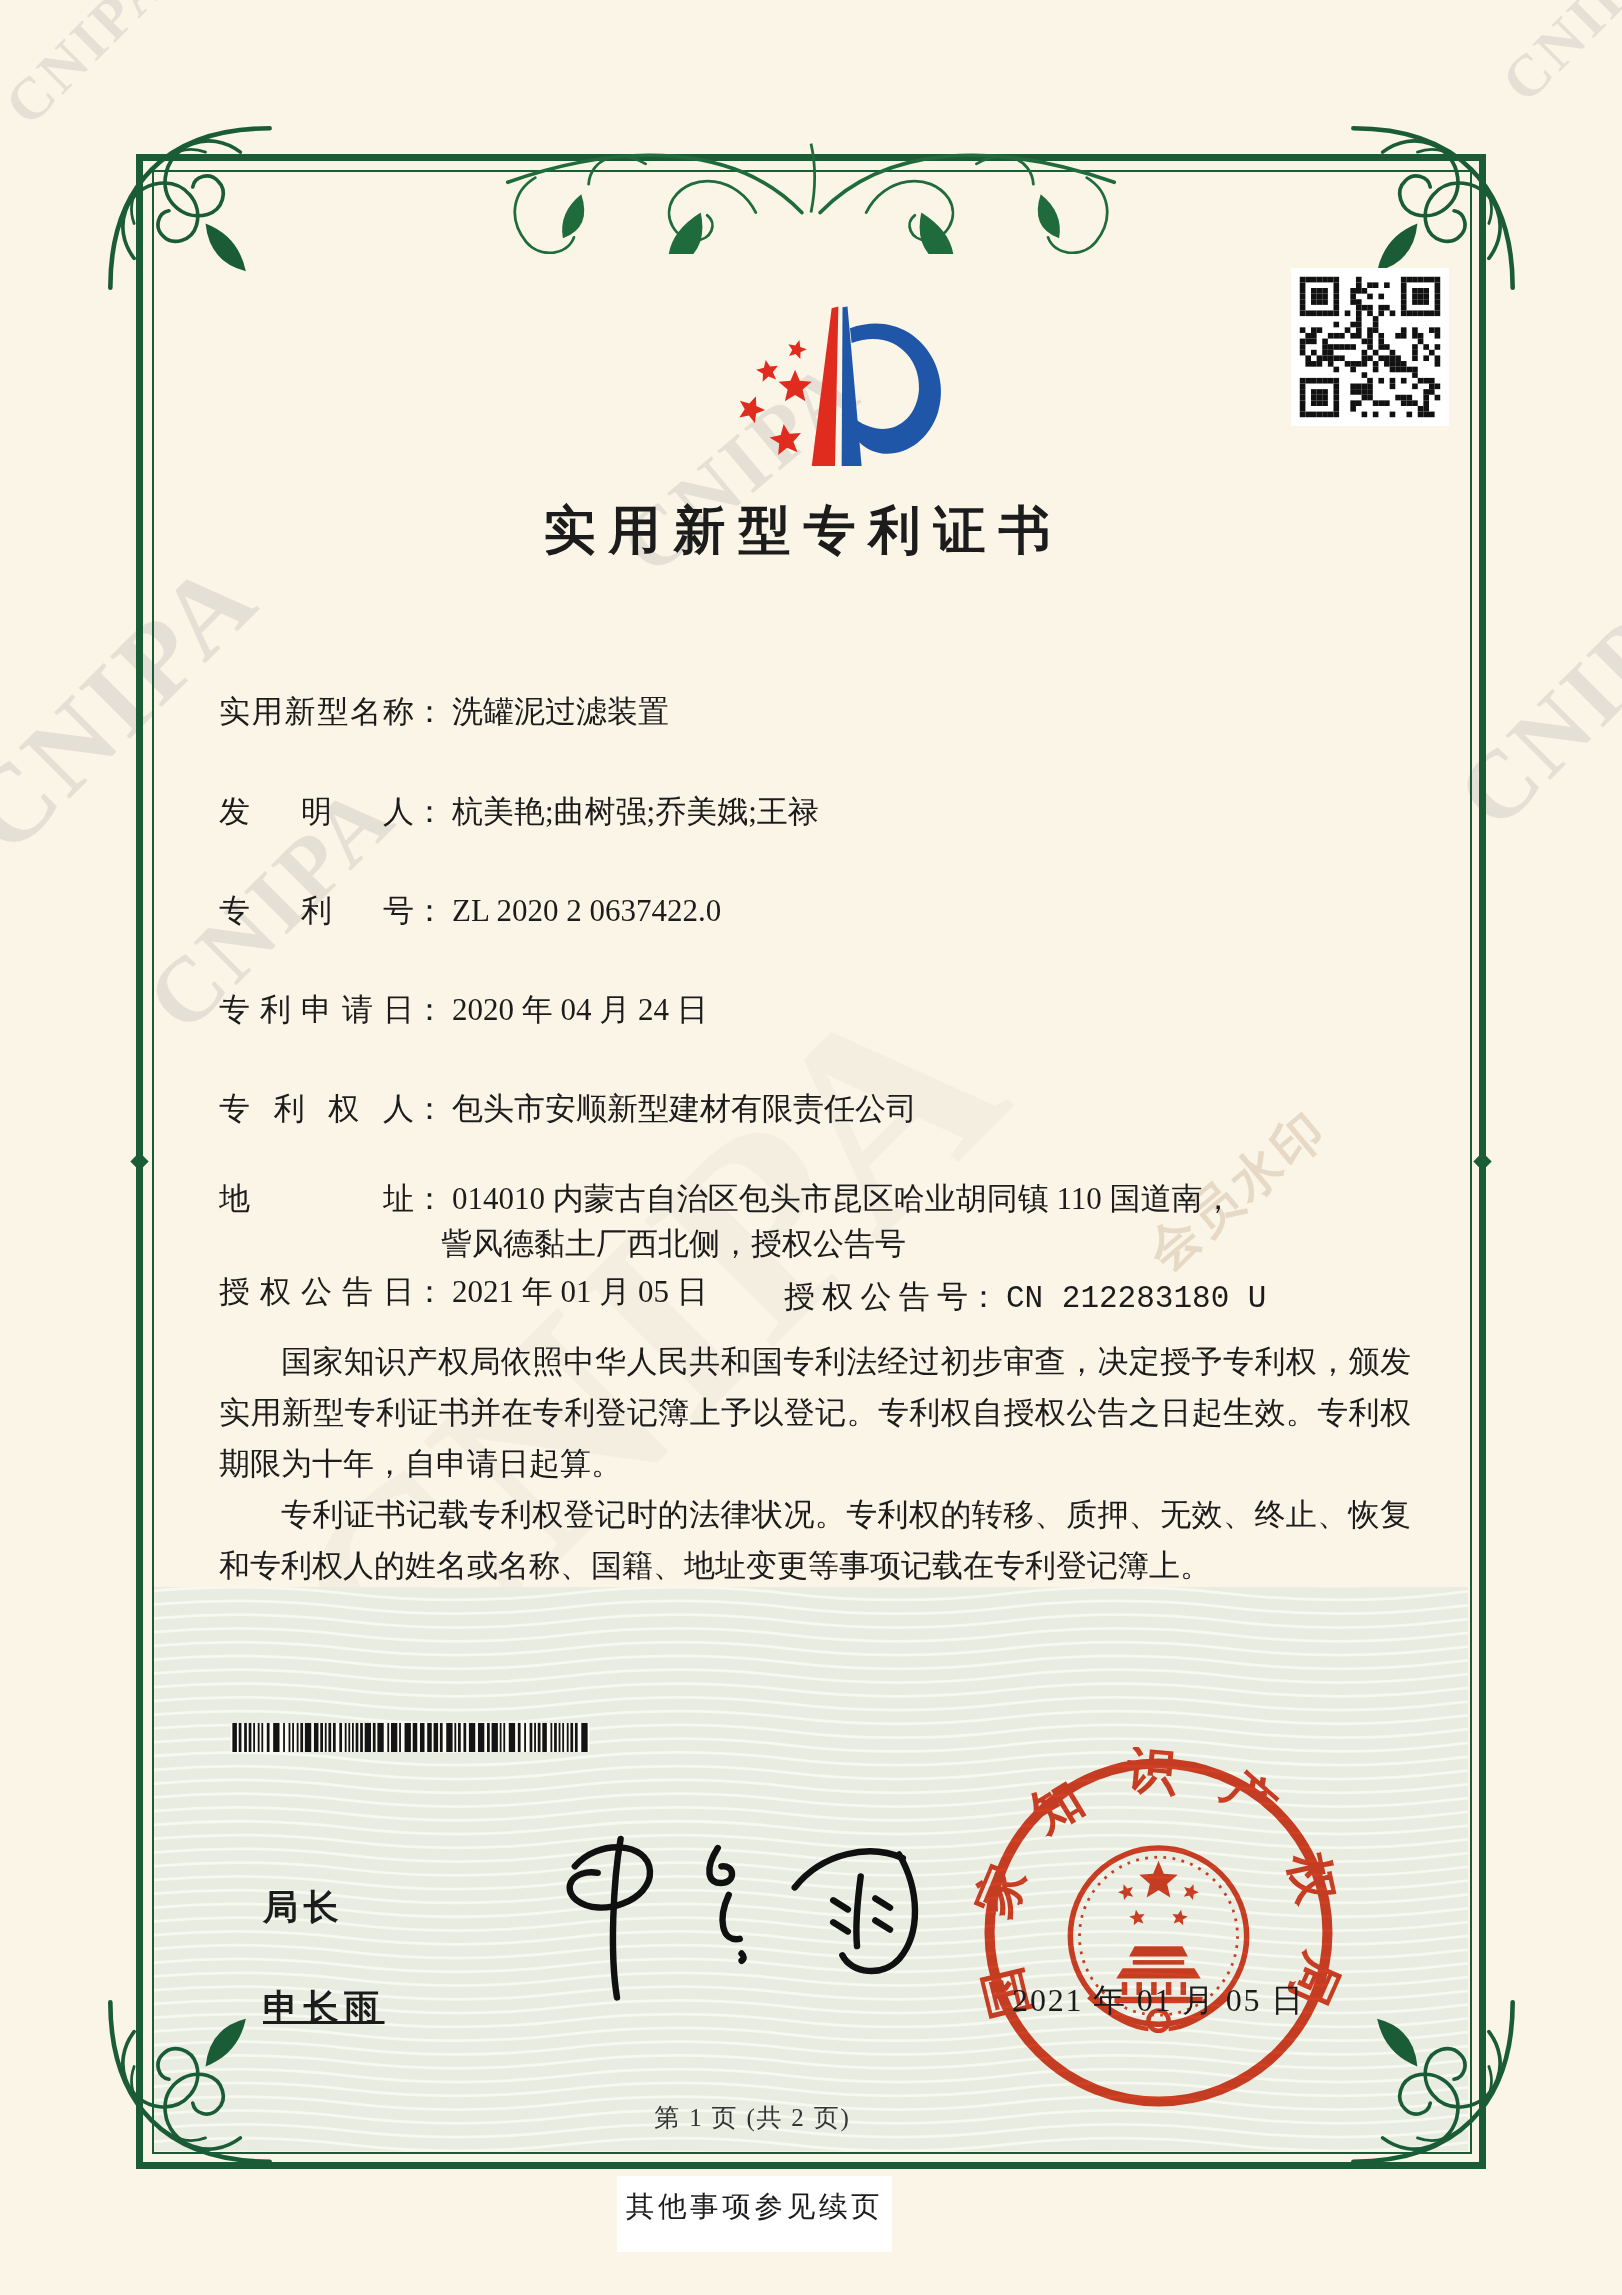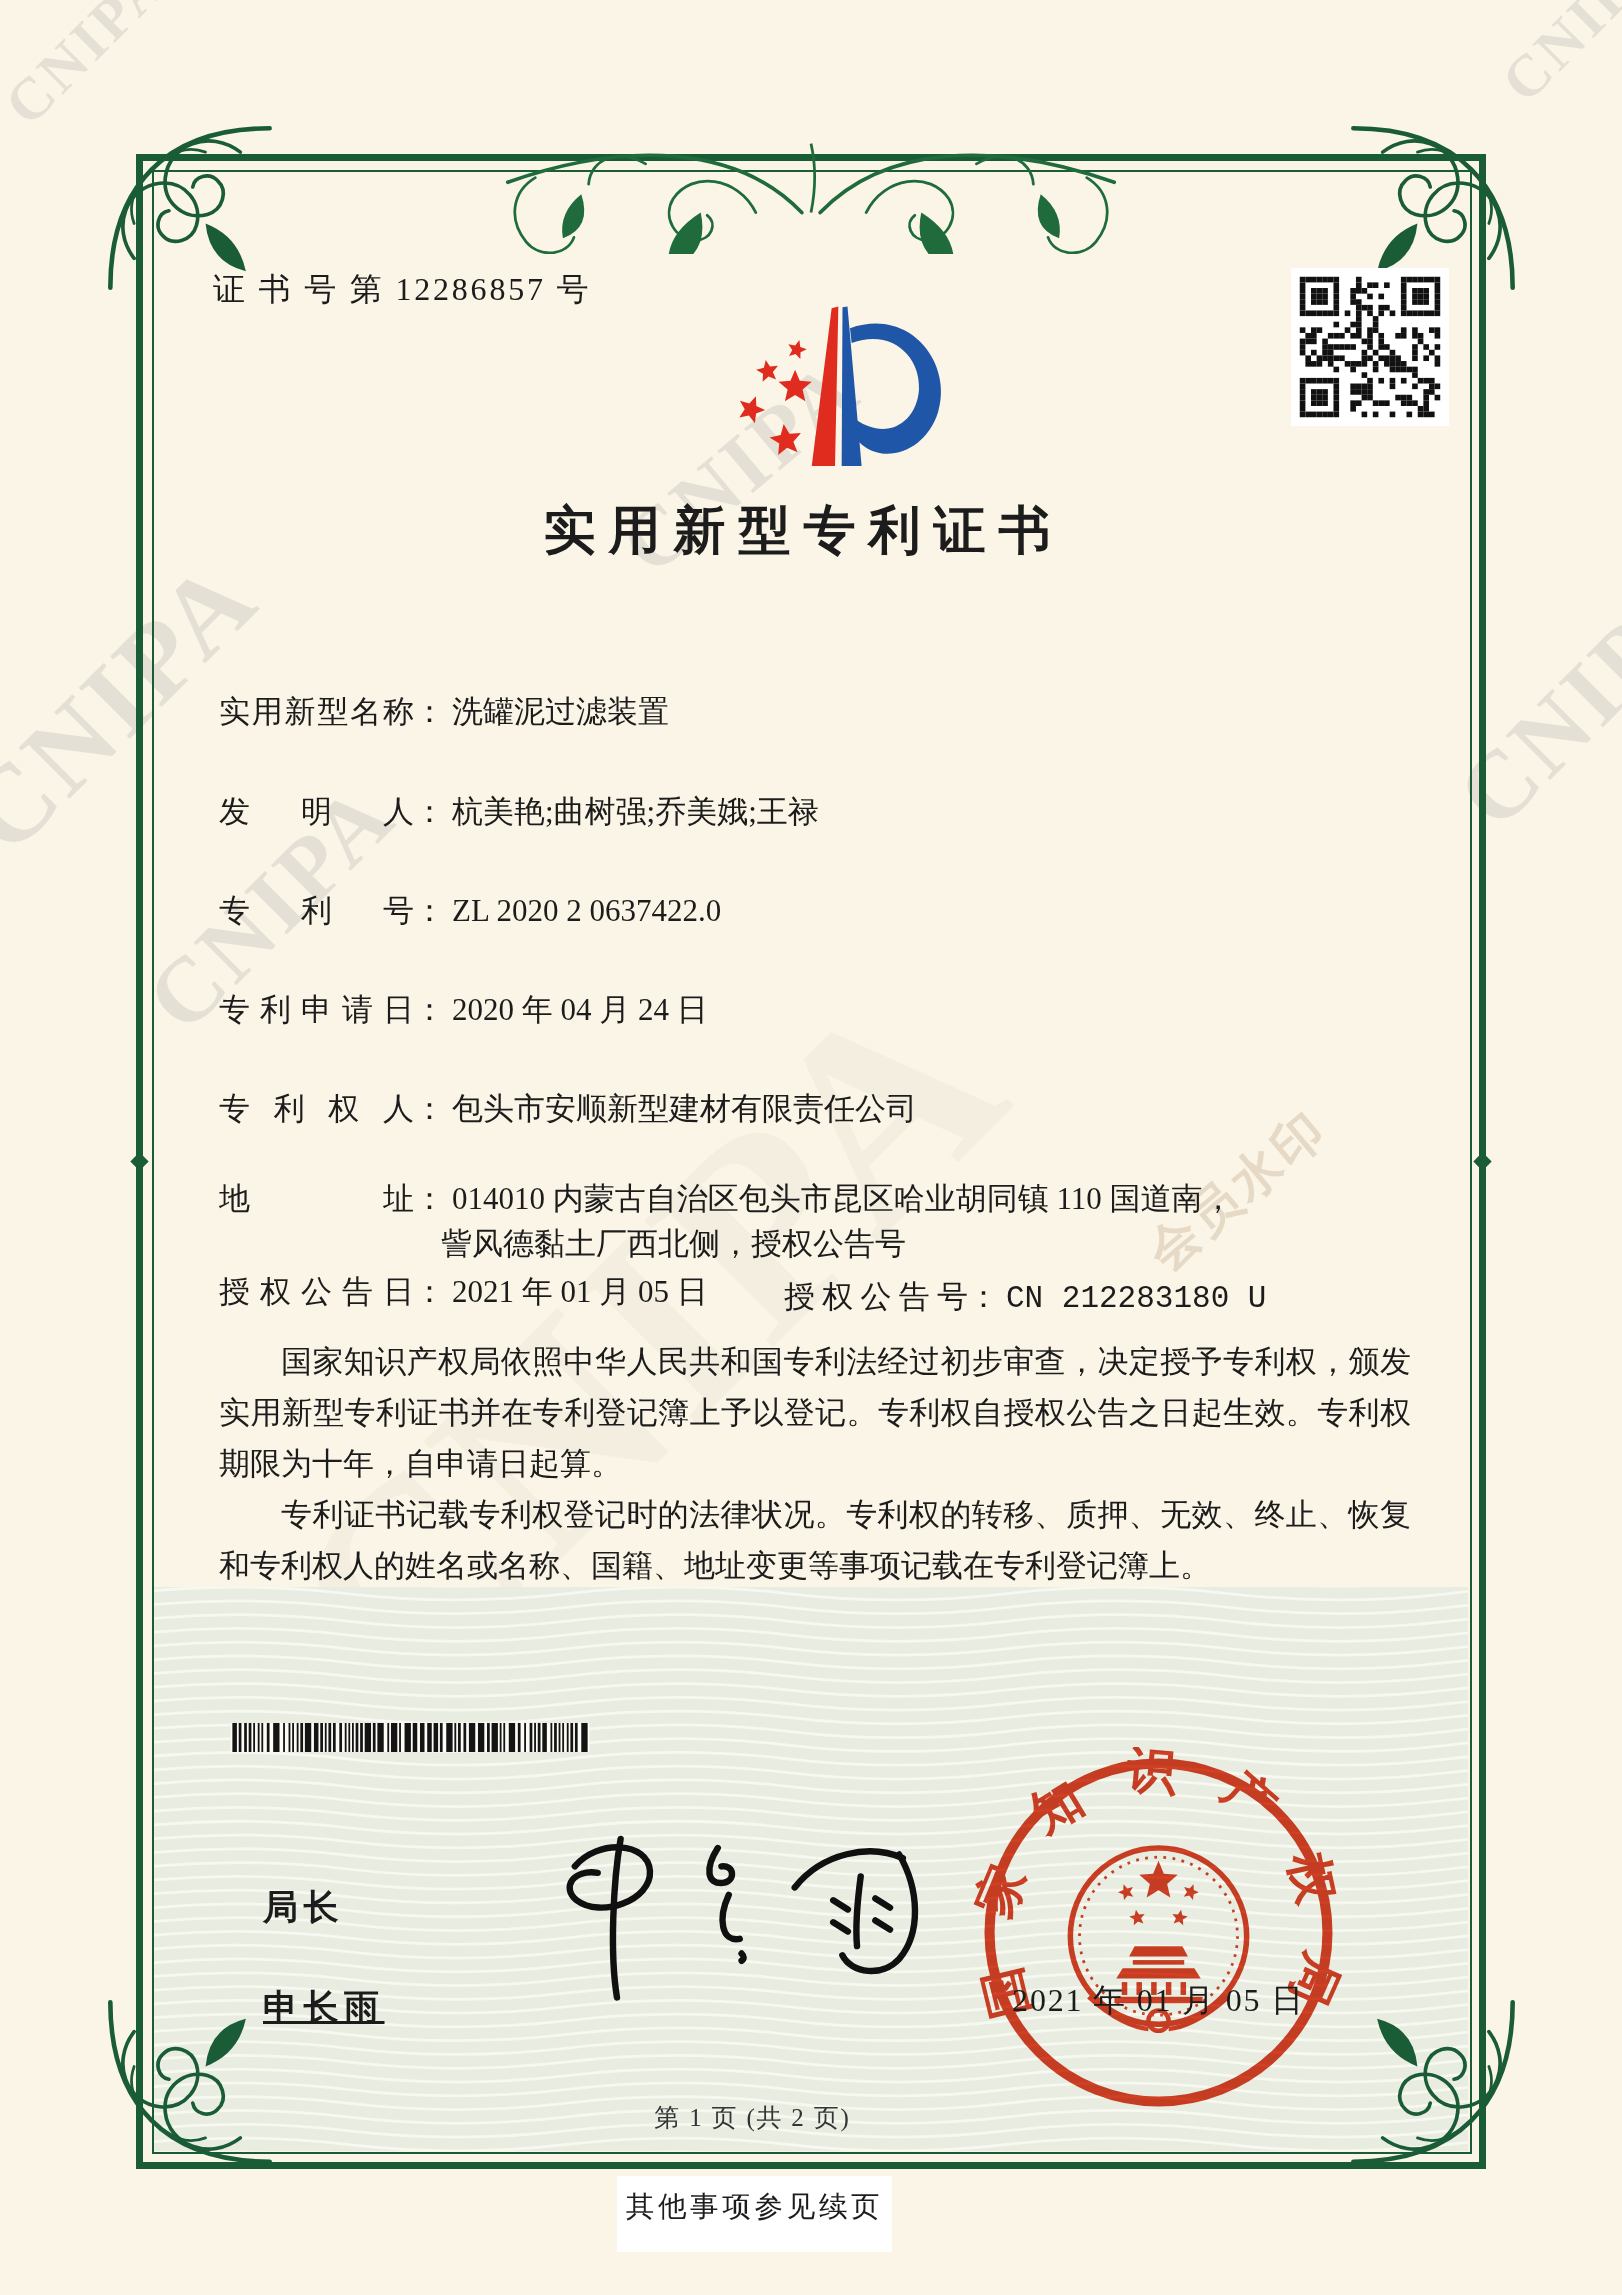--- a/index.html
+++ b/index.html
@@ -135,21 +135,20 @@
   <svg class="flourish" width="680" height="138" viewBox="0 0 740 150">
     <g transform="translate(370,10) scale(-1,1)">
         <use href="#dragonhalf"></use>
       </g>
     <g transform="translate(370,10)">
         <use href="#dragonhalf"></use>
       </g>
     <path d="M370,30 q8,35 0,75" stroke="#1f6b3c" stroke-width="3" fill="none"></path>
   </svg>
 
-  <div class="content cert-no">证 书 号 第 12286857 号</div>
 
   <svg class="content" style="left:707px;top:274px;" width="266" height="213" viewBox="0 0 320 250">
     <g id="logo-stars" fill="#e02b1f">
         <polygon points="111.1,76.4 112.2,84.6 120.0,87.4 112.5,90.9 112.3,99.2 106.6,93.2 98.7,95.6 102.6,88.3 97.9,81.5 106.1,83.0"></polygon>
         <polygon points="70.6,100.2 75.8,108.3 85.4,107.4 79.2,114.9 83.1,123.7 74.1,120.2 66.9,126.6 67.4,117.0 59.1,112.1 68.5,109.6"></polygon>
         <polygon points="106.0,112.0 111.6,125.4 126.0,126.5 115.0,135.9 118.3,150.0 106.0,142.4 93.7,150.0 97.0,135.9 86.0,126.5 100.4,125.4"></polygon>
         <polygon points="58.8,144.0 59.3,155.7 70.0,160.6 59.0,164.7 57.7,176.3 50.4,167.2 38.9,169.5 45.4,159.7 39.6,149.5 50.9,152.6"></polygon>
         <polygon points="92.2,177.2 99.2,189.1 113.0,188.2 103.9,198.6 108.9,211.4 96.3,205.9 85.6,214.7 86.9,200.9 75.3,193.5 88.7,190.5"></polygon>
       </g>
     <path d="M150,38 L158,36 L154,228 L126,228 Z" fill="#e02b1f"></path>

